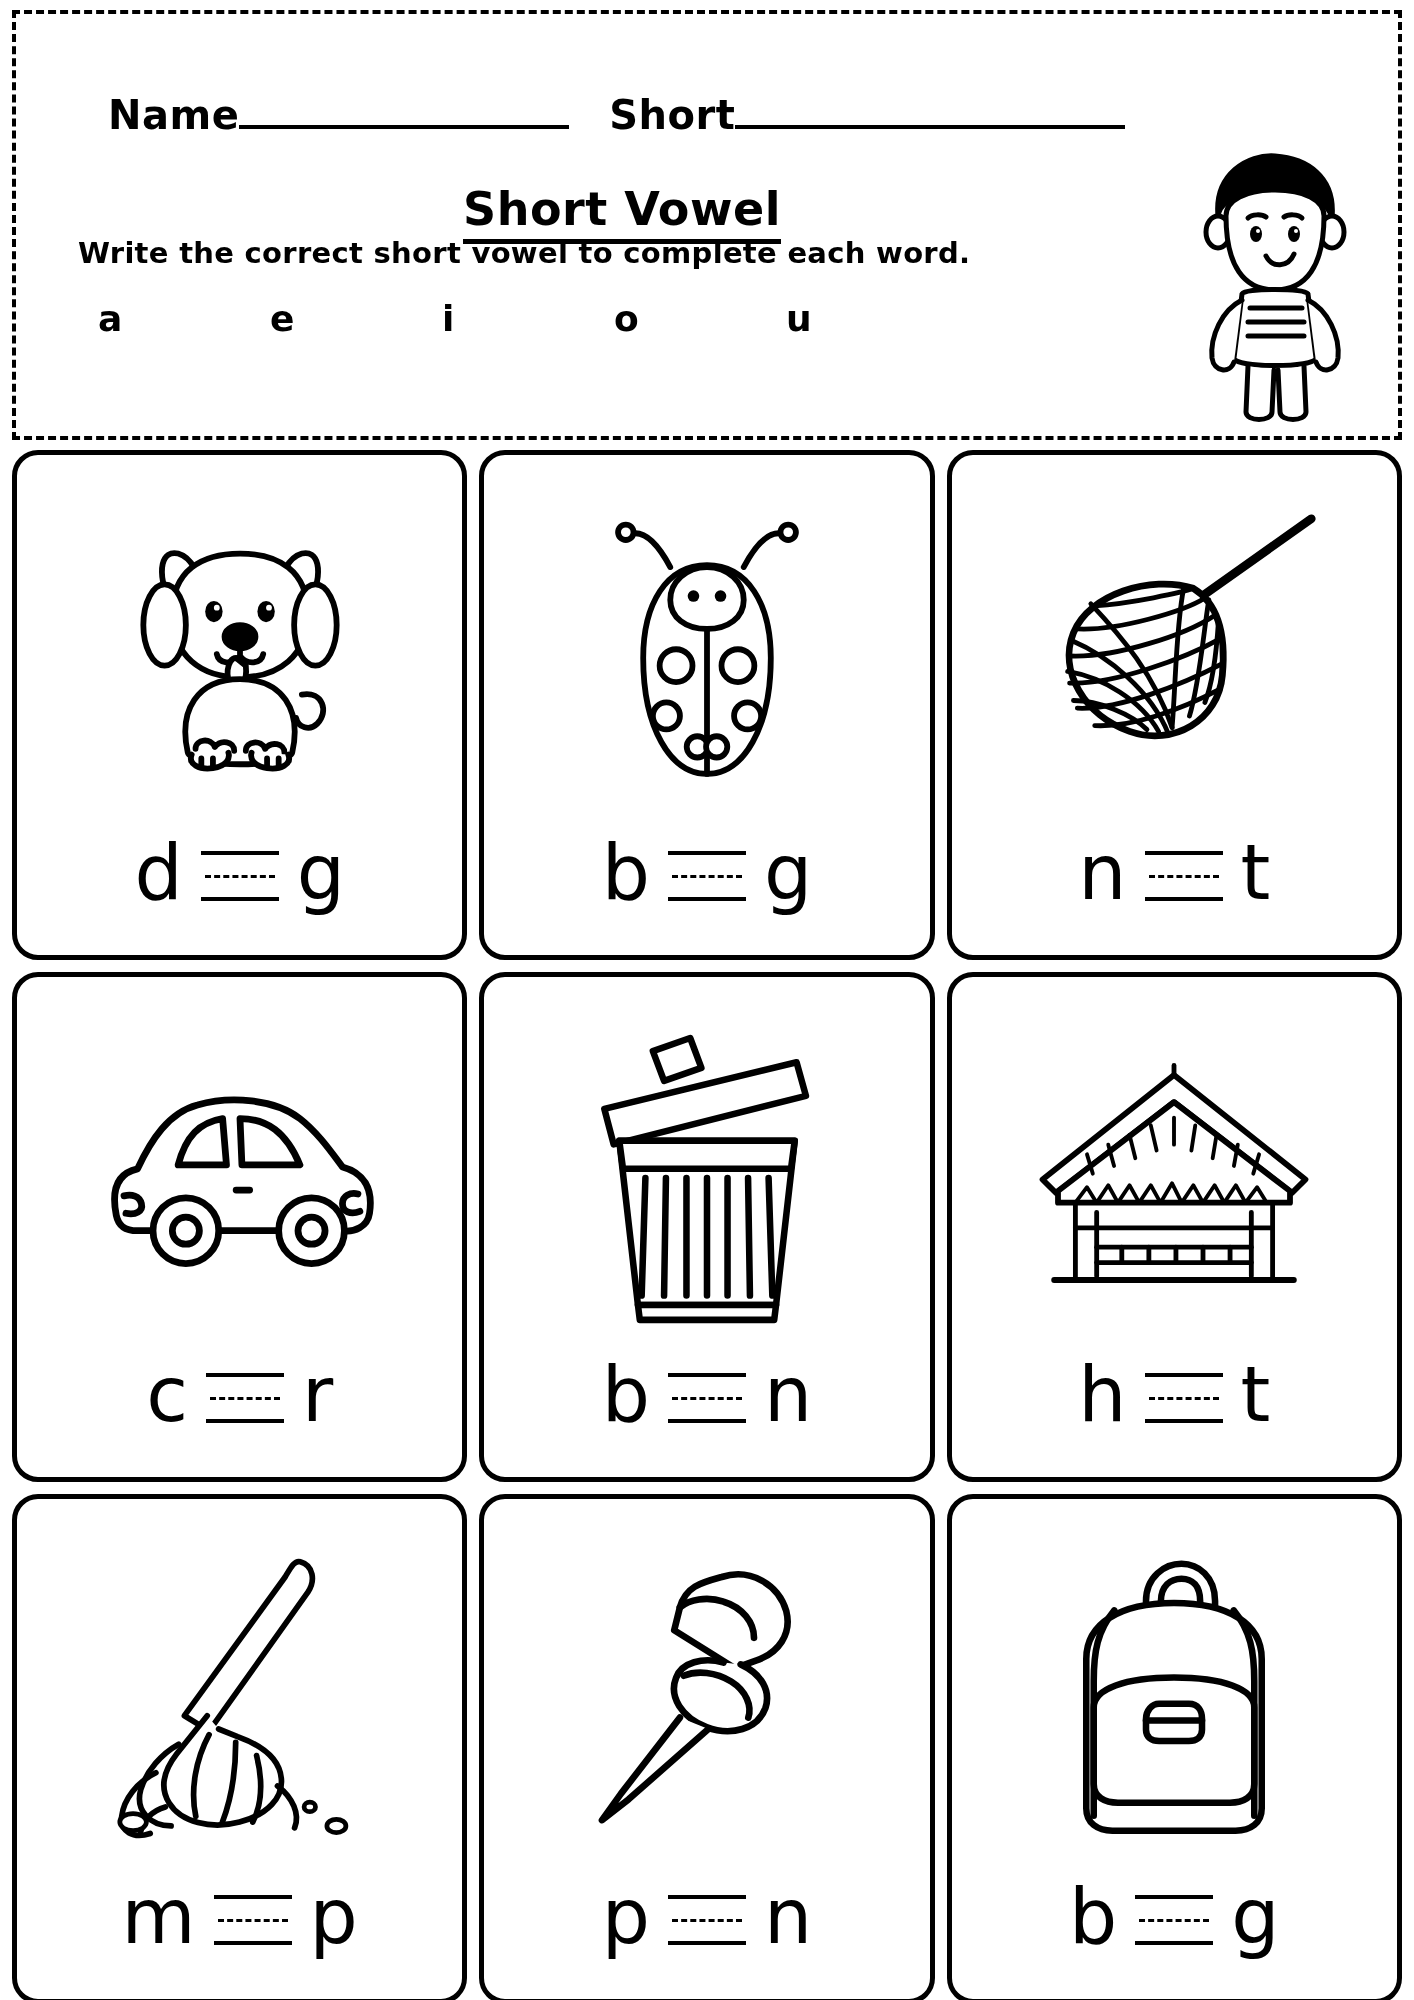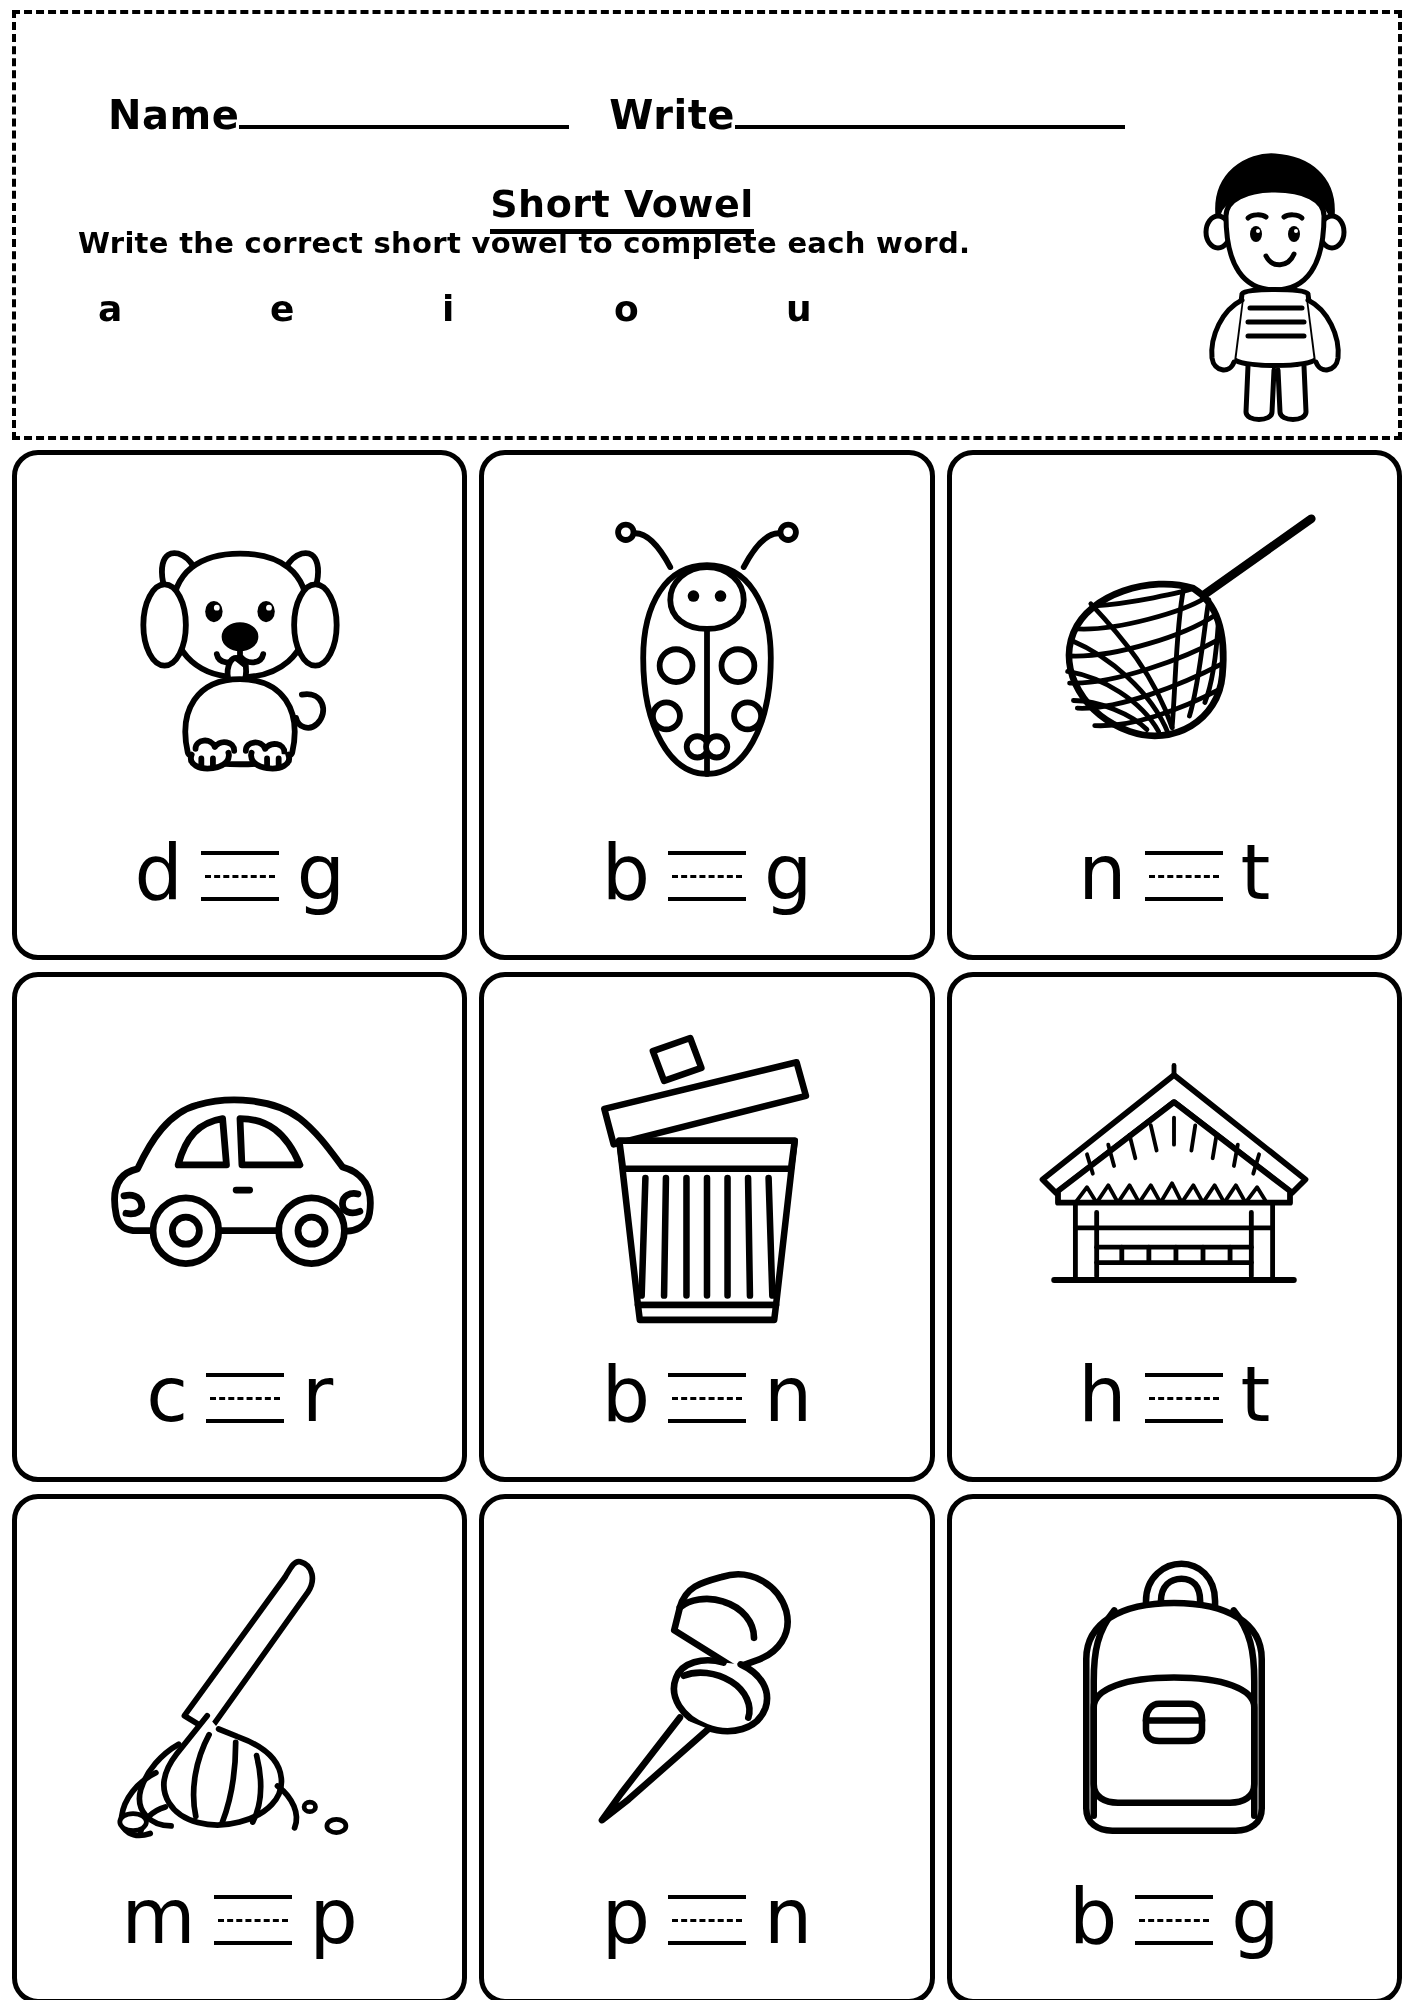--- a/index.html
+++ b/index.html
@@ -44,21 +44,21 @@
   .blank-line {
     display: inline-block;
     border-bottom: 4px solid #000;
     height: 6px;
   }
   .blank-name { width: 330px; }
   .blank-date { width: 390px; }
 
   .title {
     text-align: center;
-    font-size: 38px;
+    font-size: 46px;
     font-weight: 700;
     margin-top: 44px;
     letter-spacing: .5px;
     padding-right: 170px;
   }
   .title span {
     border-bottom: 5px solid #000;
     padding-bottom: 3px;
   }
 
@@ -161,21 +161,21 @@
 
 <div class="page">
 
   <div class="header">
 
     <div class="name-date-row">
       <div>
         <span class="field-label">Name</span><span class="blank-line blank-name"></span>
       </div>
       <div>
-        <span class="field-label">Write</span><span class="blank-line blank-date"></span>
+        <span class="field-label">Short</span><span class="blank-line blank-date"></span>
       </div>
     </div>
 
     <div class="title">
       <span>Short Vowel</span>
     </div>
 
     <div class="instructions">Write the correct short vowel to complete each word.</div>
 
     <div class="vowel-row">

